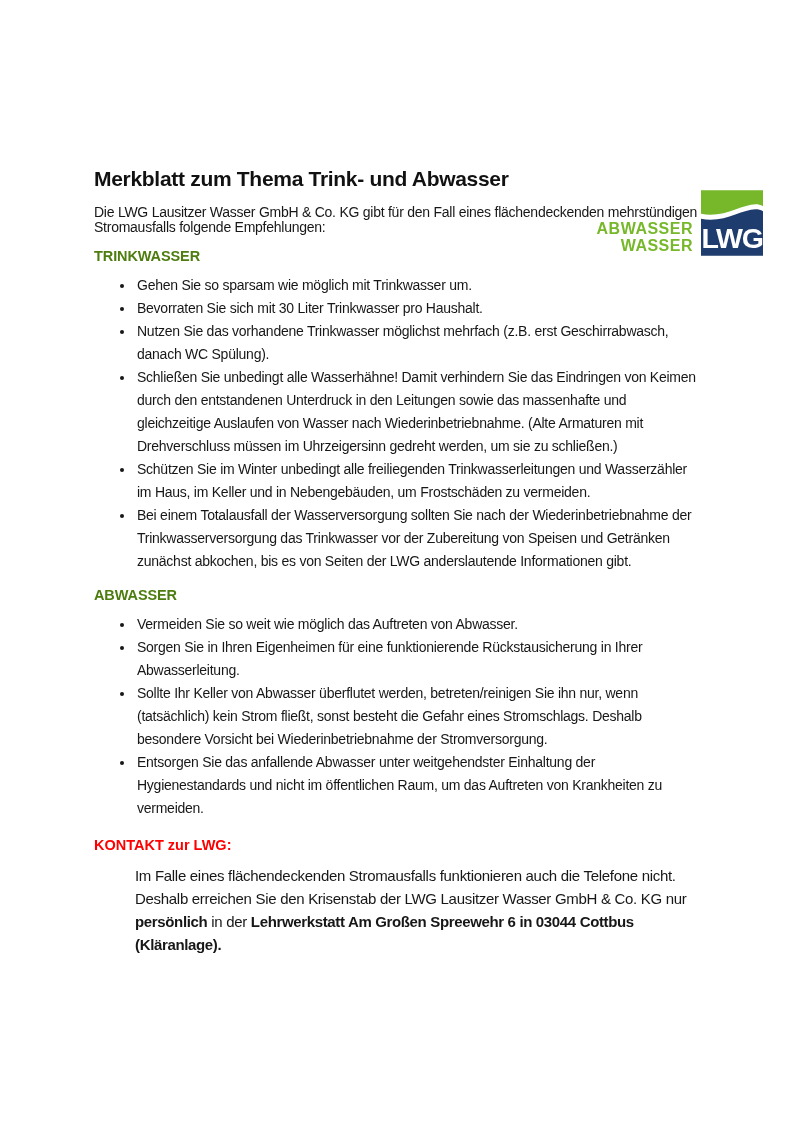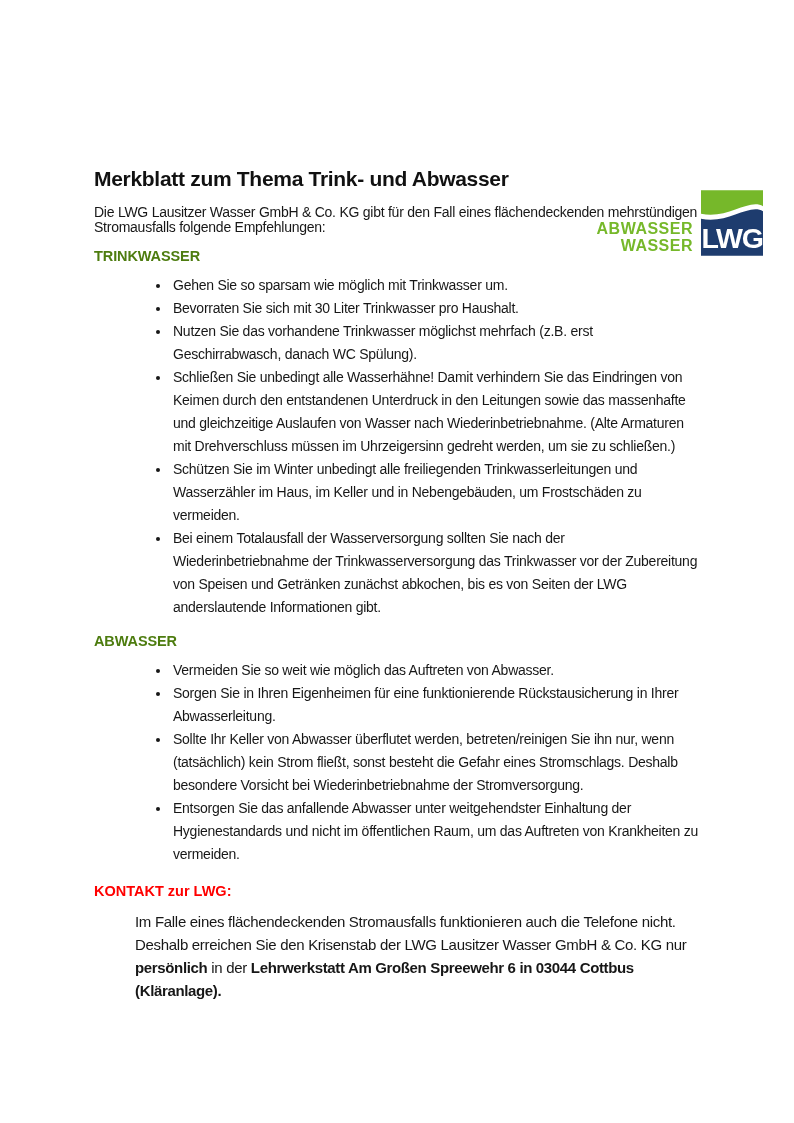--- a/index.html
+++ b/index.html
@@ -65,21 +65,20 @@
   ul.bullet-list {
     margin: 0 0 14px 0;
     padding: 0 0 0 41px;
     list-style: disc outside;
   }
   ul.bullet-list li {
     font-size: 14px;
     letter-spacing: -0.25px;
     line-height: 23px;
     padding-left: 2px;
-    margin-left: 36px;
   }
   h3.contact-heading {
     margin: 17px 0 11px 0;
     font-size: 14.5px;
     font-weight: bold;
     color: #ff0000;
   }
   p.contact {
     margin: 0 0 0 41px;
     font-size: 15px;

